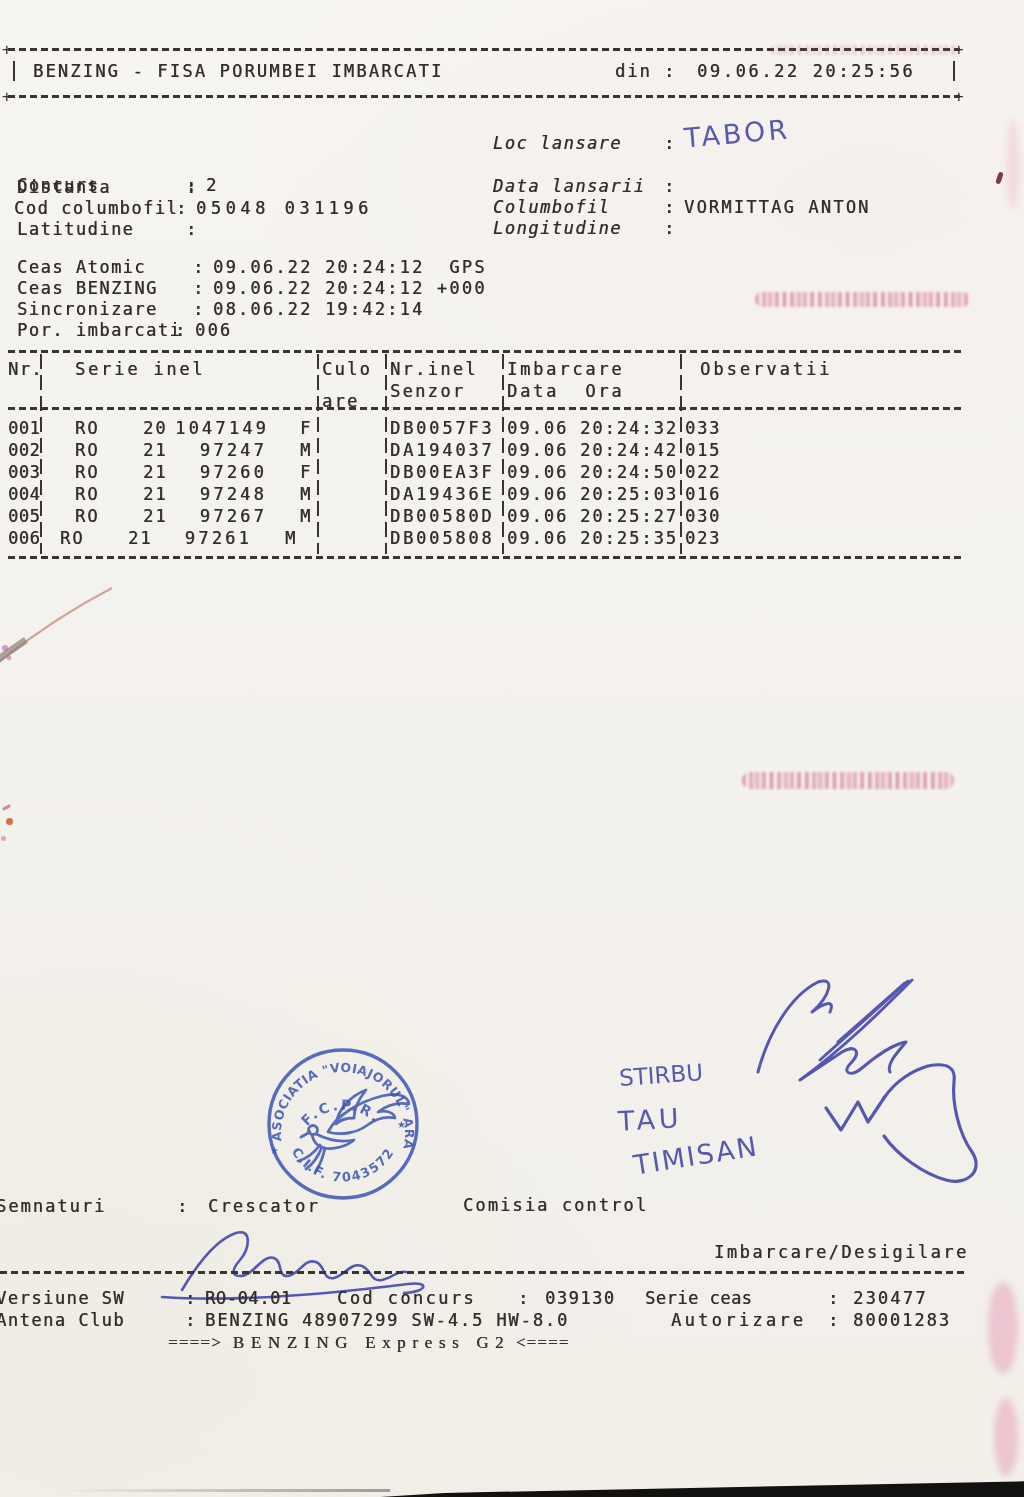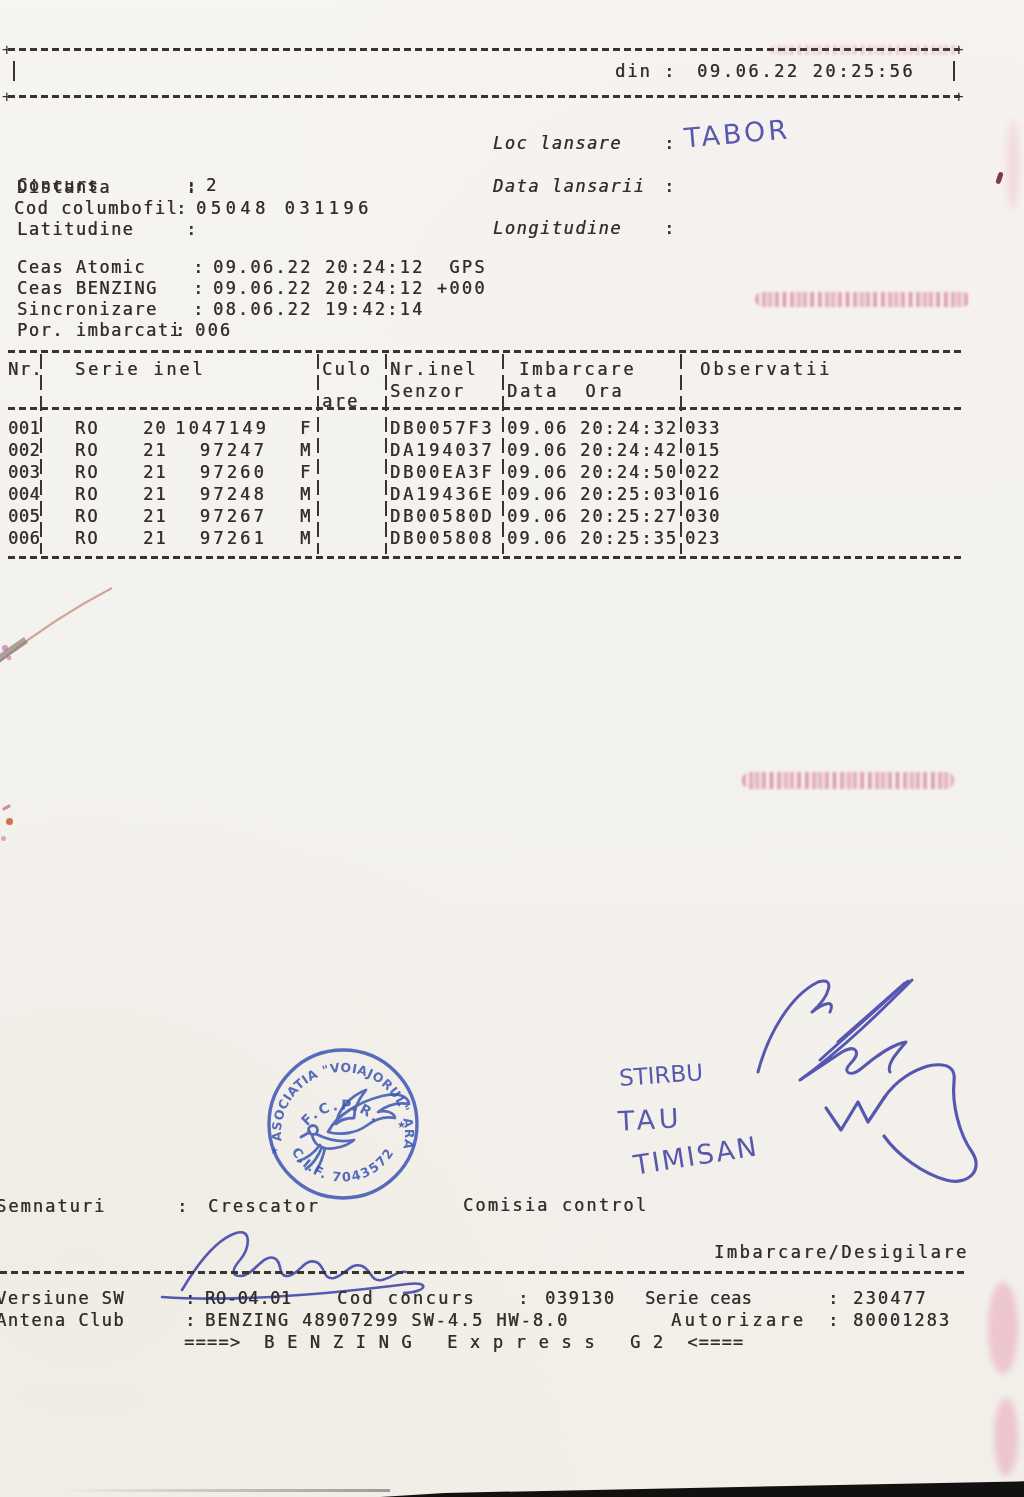--- a/index.html
+++ b/index.html
@@ -47,28 +47,30 @@
 <div class="page">
 
   <div class="dash" style="left:8px;top:48px;width:952px;"></div>
   <div class="dash" style="left:8px;top:95px;width:952px;"></div>
   <span class="plus" style="left:2px;top:40px;">+</span>
   <span class="plus" style="left:954px;top:40px;">+</span>
   <span class="plus" style="left:2px;top:87px;">+</span>
   <span class="plus" style="left:954px;top:87px;">+</span>
   <div style="position:absolute;left:13px;top:61px;width:2px;height:20px;background:#38352f;"></div>
   <div style="position:absolute;left:953px;top:61px;width:2px;height:20px;background:#38352f;"></div>
+  <span class="ln" style="left:33px;top:61px;letter-spacing:2.2px;">BENZING - FISA PORUMBEI IMBARCATI</span>
   <span class="ln" style="left:615px;top:61px;letter-spacing:2px;">din :</span>
   <span class="ln val" style="left:697px;top:61px;letter-spacing:2.6px;">09.06.22 20:25:56</span>
 
   <div class="ln" style="left:17px;top:134px;margin-top:41px;"><span class="lbl-l">Concurs</span><span class="colon">:</span><span class="val">2</span></div>
   <div class="ln" style="left:493px;top:133px;"><span class="lbl-r">Loc lansare</span><span class="colon">:</span></div>
   <div class="ln" style="left:17px;top:177px;"><span class="lbl-l">Distanta</span><span class="colon">:</span></div>
   <div class="ln" style="left:493px;top:176px;"><span class="lbl-r">Data lansarii</span><span class="colon">:</span></div>
   <div class="ln" style="left:14px;top:198px;"><span class="lbl-l" style="width:162px;">Cod columbofil</span><span class="colon">:</span><span class="xwide">05048 031196</span></div>
+  <div class="ln" style="left:493px;top:197px;"><span class="lbl-r">Columbofil</span><span class="colon">:</span><span class="val">VORMITTAG ANTON</span></div>
   <div class="ln" style="left:17px;top:219px;"><span class="lbl-l">Latitudine</span><span class="colon">:</span></div>
   <div class="ln" style="left:493px;top:218px;"><span class="lbl-r">Longitudine</span><span class="colon">:</span></div>
 
   <span class="hand" style="left:684px;top:118px;font-size:27px;letter-spacing:3px;transform:rotate(-5deg);">TABOR</span>
 
   <div class="ln" style="left:17px;top:257px;"><span class="lbl-c">Ceas Atomic</span><span class="colon">:</span><span class="val">09.06.22 20:24:12  GPS</span></div>
   <div class="ln" style="left:17px;top:278px;"><span class="lbl-c">Ceas BENZING</span><span class="colon">:</span><span class="val">09.06.22 20:24:12 +000</span></div>
   <div class="ln" style="left:17px;top:299px;"><span class="lbl-c">Sincronizare</span><span class="colon">:</span><span class="val">08.06.22 19:42:14</span></div>
   <div class="ln" style="left:17px;top:320px;"><span class="lbl-c" style="width:158px;">Por. imbarcati</span><span class="colon">:</span><span class="val">006</span></div>
 
@@ -78,21 +80,21 @@
   <div class="vline" style="left:40px;top:354px;height:200px;"></div>
   <div class="vline" style="left:317px;top:354px;height:200px;"></div>
   <div class="vline" style="left:385px;top:354px;height:200px;"></div>
   <div class="vline" style="left:502px;top:354px;height:200px;"></div>
   <div class="vline" style="left:680px;top:354px;height:200px;"></div>
 
   <div class="ln" style="left:8px;top:359px;letter-spacing:1.4px;">Nr.</div>
   <div class="ln" style="left:75px;top:359px;letter-spacing:2.8px;">Serie inel</div>
   <div class="ln" style="left:322px;top:359px;letter-spacing:2.3px;">Culo</div>
   <div class="ln" style="left:390px;top:359px;letter-spacing:2.3px;">Nr.inel</div>
-  <div class="ln" style="left:507px;top:359px;letter-spacing:2.8px;margin-left:12px;">Imbarcare</div>
+  <div class="ln" style="left:507px;top:359px;letter-spacing:2.8px;">Imbarcare</div>
   <div class="ln" style="left:700px;top:359px;letter-spacing:3px;">Observatii</div>
 
   <div class="ln" style="left:322px;top:381px;letter-spacing:2.3px;margin-top:10px;">are</div>
   <div class="ln" style="left:390px;top:381px;letter-spacing:2.3px;">Senzor</div>
   <div class="ln" style="left:507px;top:381px;letter-spacing:2.8px;">Data  Ora</div>
 
   <div style="position:absolute;left:8px;top:418px;">
     <div class="trow" style="top:0px;">
       <span class="cell" style="left:0px;letter-spacing:0.5px;">001</span>
       <span class="cell" style="left:67px;"><span class="t-ro">RO</span><span class="t-an">20</span><span class="t-num">1047149</span><span class="t-sex">F</span></span>
@@ -123,21 +125,21 @@
     </div>
     <div class="trow" style="top:88px;">
       <span class="cell" style="left:0px;letter-spacing:0.5px;">005</span>
       <span class="cell" style="left:67px;"><span class="t-ro">RO</span><span class="t-an">21</span><span class="t-num">97267</span><span class="t-sex">M</span></span>
       <span class="cell" style="left:382px;letter-spacing:2.8px;">DB00580D</span>
       <span class="cell" style="left:499px;"><span class="t-data">09.06</span><span class="t-ora">20:25:27</span></span>
       <span class="cell" style="left:677px;letter-spacing:1.8px;">030</span>
     </div>
     <div class="trow" style="top:110px;">
       <span class="cell" style="left:0px;letter-spacing:0.5px;">006</span>
-      <span class="cell" style="left:67px;"><span class="t-ro">RO</span><span class="t-an">21</span><span class="t-num">97261</span><span class="t-sex">M</span></span>
+      <span class="cell" style="left:52px;"><span class="t-ro">RO</span><span class="t-an">21</span><span class="t-num">97261</span><span class="t-sex">M</span></span>
       <span class="cell" style="left:382px;letter-spacing:2.8px;">DB005808</span>
       <span class="cell" style="left:499px;"><span class="t-data">09.06</span><span class="t-ora">20:25:35</span></span>
       <span class="cell" style="left:677px;letter-spacing:1.8px;">023</span>
     </div>
   </div>
 
   <svg style="left:258px;top:1044px;" width="172" height="160" viewBox="0 0 172 160">
     <defs>
       <path id="arcTop" d="M 24,101 A 62,62 0 1 1 146,101"></path>
       <path id="arcFcpr" d="M 43,93 A 46,46 0 0 1 127,93"></path>
@@ -206,21 +208,21 @@
   <span class="ln" style="left:337px;top:1288px;letter-spacing:2.4px;">Cod concurs</span>
   <span class="ln" style="left:518px;top:1288px;">:</span>
   <span class="ln" style="left:545px;top:1288px;letter-spacing:1.5px;">039130</span>
   <span class="ln" style="left:645px;top:1288px;letter-spacing:0.5px;">Serie ceas</span>
   <span class="ln" style="left:828px;top:1288px;">:</span>
   <span class="ln" style="left:853px;top:1288px;letter-spacing:2.2px;">230477</span>
   <div class="ln" style="left:-4px;top:1310px;"><span style="display:inline-block;width:189px;">Antena Club</span><span class="colon">:</span><span style="letter-spacing:1.9px;">BENZING 48907299 SW-4.5 HW-8.0</span></div>
   <span class="ln" style="left:671px;top:1310px;letter-spacing:3.3px;">Autorizare</span>
   <span class="ln" style="left:828px;top:1310px;">:</span>
   <span class="ln" style="left:853px;top:1310px;letter-spacing:2px;">80001283</span>
-  <span class="ln" style="left:184px;top:1332px;letter-spacing:1.2px;">====&gt;  B E N Z I N G   E x p r e s s   G 2  &lt;====</span>
+  <span class="ln" style="left:168px;top:1332px;letter-spacing:1.2px;font-family:Liberation Serif, serif;">====&gt;  B E N Z I N G   E x p r e s s   G 2  &lt;====</span>
 
   <div class="smudge" style="left:755px;top:292px;width:215px;height:15px;"></div>
   <div class="smudge" style="left:742px;top:772px;width:212px;height:17px;"></div>
   <div class="smudge" style="left:770px;top:45px;width:190px;height:10px;opacity:0.45;"></div>
   <div class="pinkblob" style="left:988px;top:1282px;width:30px;height:92px;"></div>
   <div class="pinkblob" style="left:994px;top:1398px;width:24px;height:78px;"></div>
   <div class="pinkblob" style="left:1006px;top:120px;width:14px;height:90px;opacity:0.5;"></div>
   <div style="position:absolute;left:997px;top:172px;width:5px;height:12px;background:#7d3a46;border-radius:3px;transform:rotate(18deg);"></div>
   <div style="position:absolute;left:2px;top:806px;width:9px;height:3px;background:#d06a90;border-radius:2px;transform:rotate(-28deg);opacity:0.8;"></div>
   <div style="position:absolute;left:6px;top:818px;width:7px;height:7px;background:#cc5a34;border-radius:50%;opacity:0.85;"></div>

